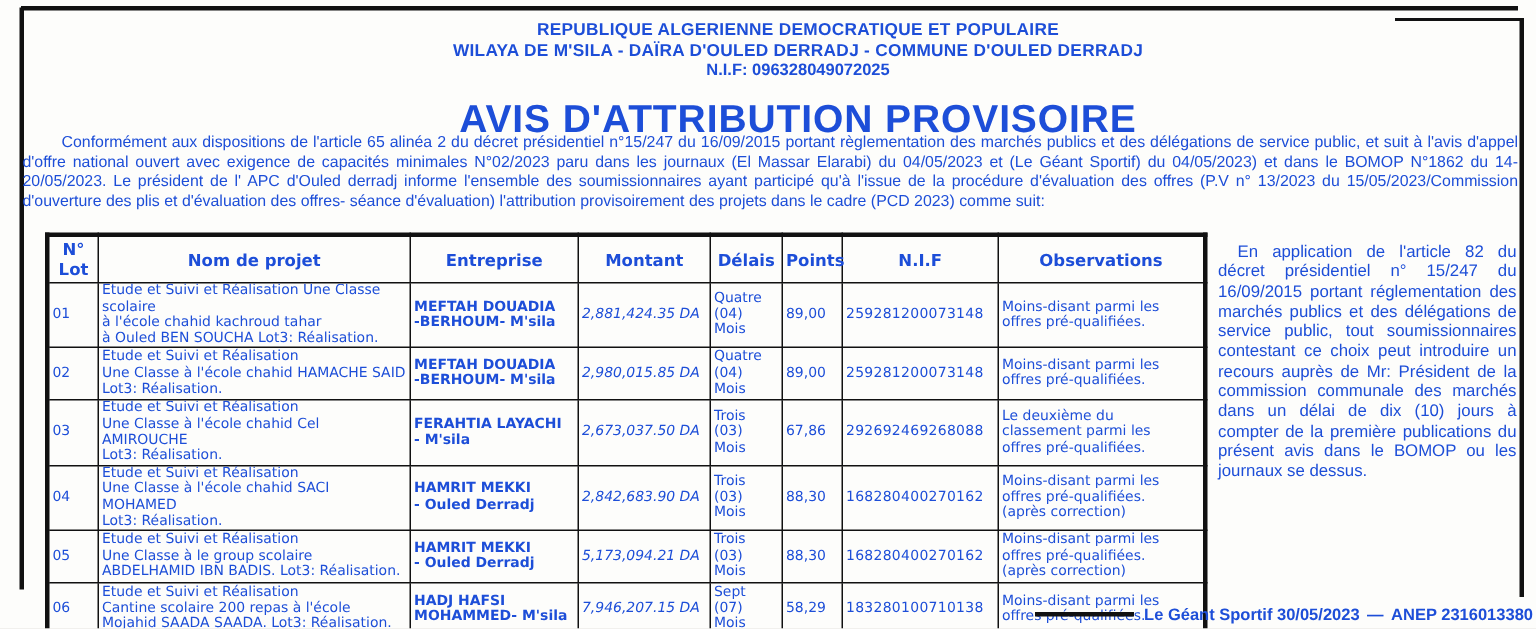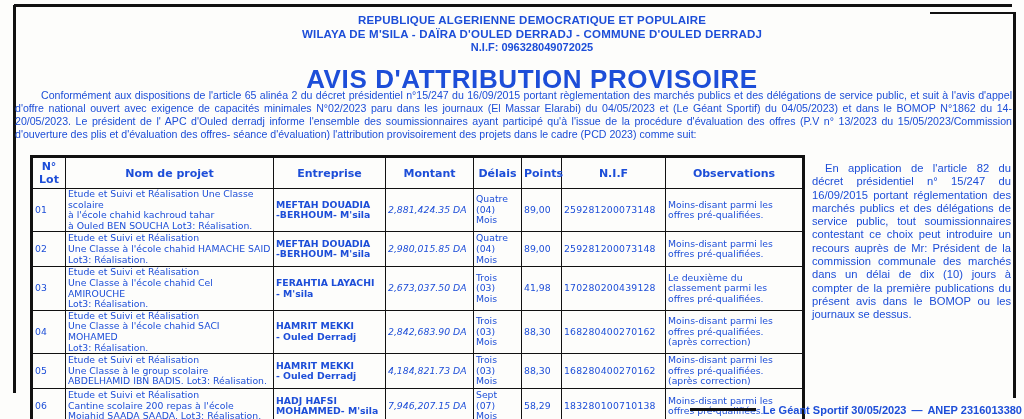--- a/index.html
+++ b/index.html
@@ -124,22 +124,22 @@
       <tr>
         <td class="td-lot">03</td>
         <td class="pre c-project">Etude et Suivi et Réalisation
 Une Classe à l'école chahid Cel AMIROUCHE
 Lot3: Réalisation.</td>
         <td class="pre c-company">FERAHTIA LAYACHI
 - M'sila</td>
         <td class="c-amount">2,673,037.50 DA</td>
         <td class="pre">Trois
 (03) Mois</td>
-        <td>41,98</td>
-        <td class="c-nif">170280200439128</td>
+        <td>67,86</td>
+        <td class="c-nif">292692469268088</td>
         <td class="pre c-obs">Le deuxième du
 classement parmi les
 offres pré-qualifiées.</td>
       </tr>
       <tr>
         <td class="td-lot">04</td>
         <td class="pre c-project">Etude et Suivi et Réalisation
 Une Classe à l'école chahid SACI MOHAMED
 Lot3: Réalisation.</td>
         <td class="pre c-company">HAMRIT MEKKI
@@ -153,21 +153,21 @@
 offres pré-qualifiées.
 (après correction)</td>
       </tr>
       <tr>
         <td class="td-lot">05</td>
         <td class="pre c-project">Etude et Suivi et Réalisation
 Une Classe à le group scolaire
 ABDELHAMID IBN BADIS. Lot3: Réalisation.</td>
         <td class="pre c-company">HAMRIT MEKKI
 - Ouled Derradj</td>
-        <td class="c-amount">4,184,821.73 DA</td>
+        <td class="c-amount">5,173,094.21 DA</td>
         <td class="pre">Trois
 (03) Mois</td>
         <td>88,30</td>
         <td class="c-nif">168280400270162</td>
         <td class="pre c-obs">Moins-disant parmi les
 offres pré-qualifiées.
 (après correction)</td>
       </tr>
       <tr>
         <td class="td-lot">06</td>

